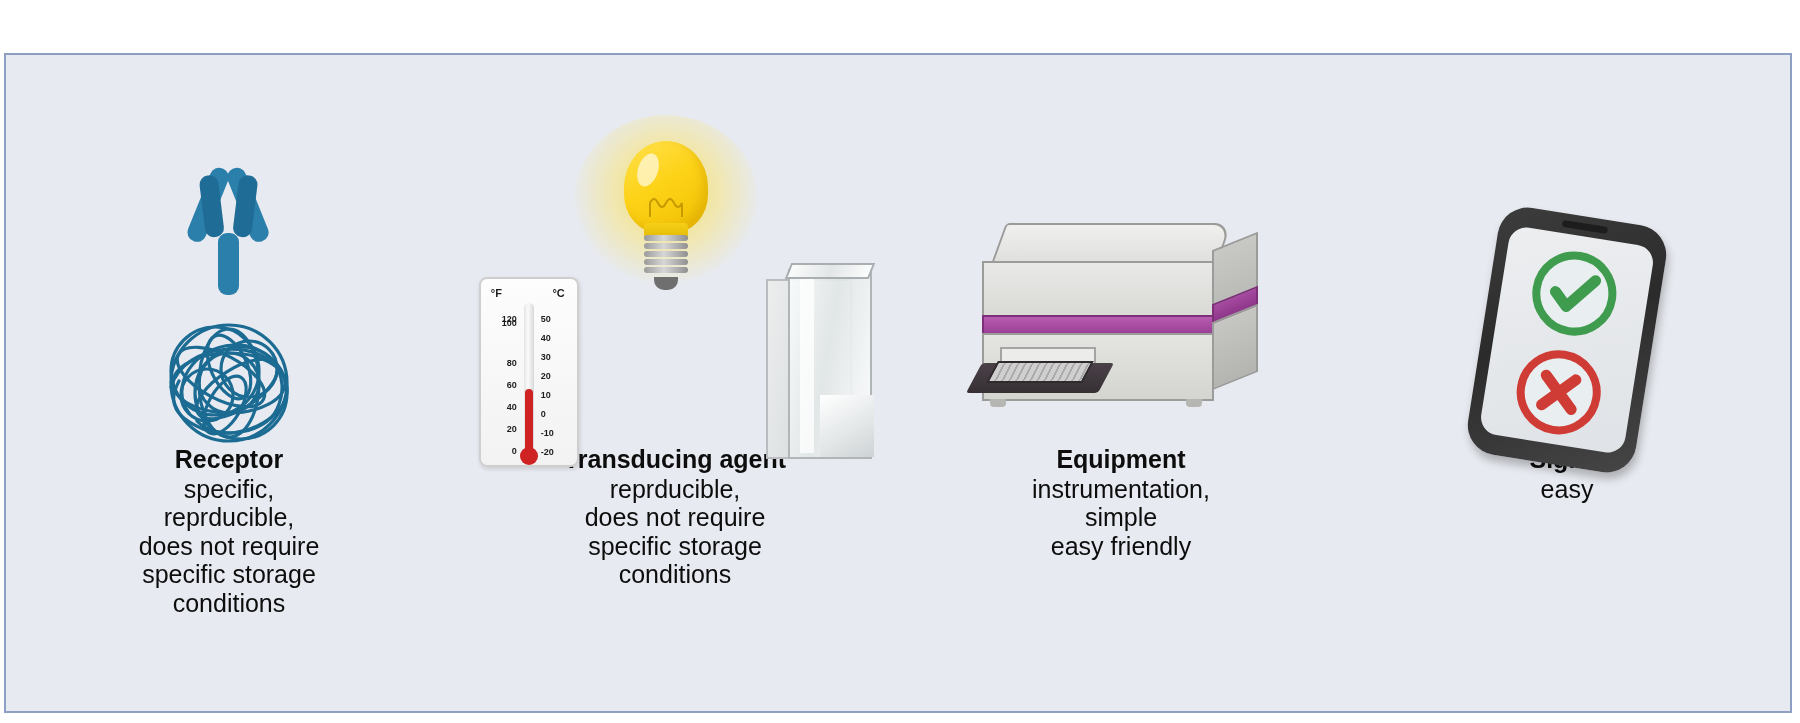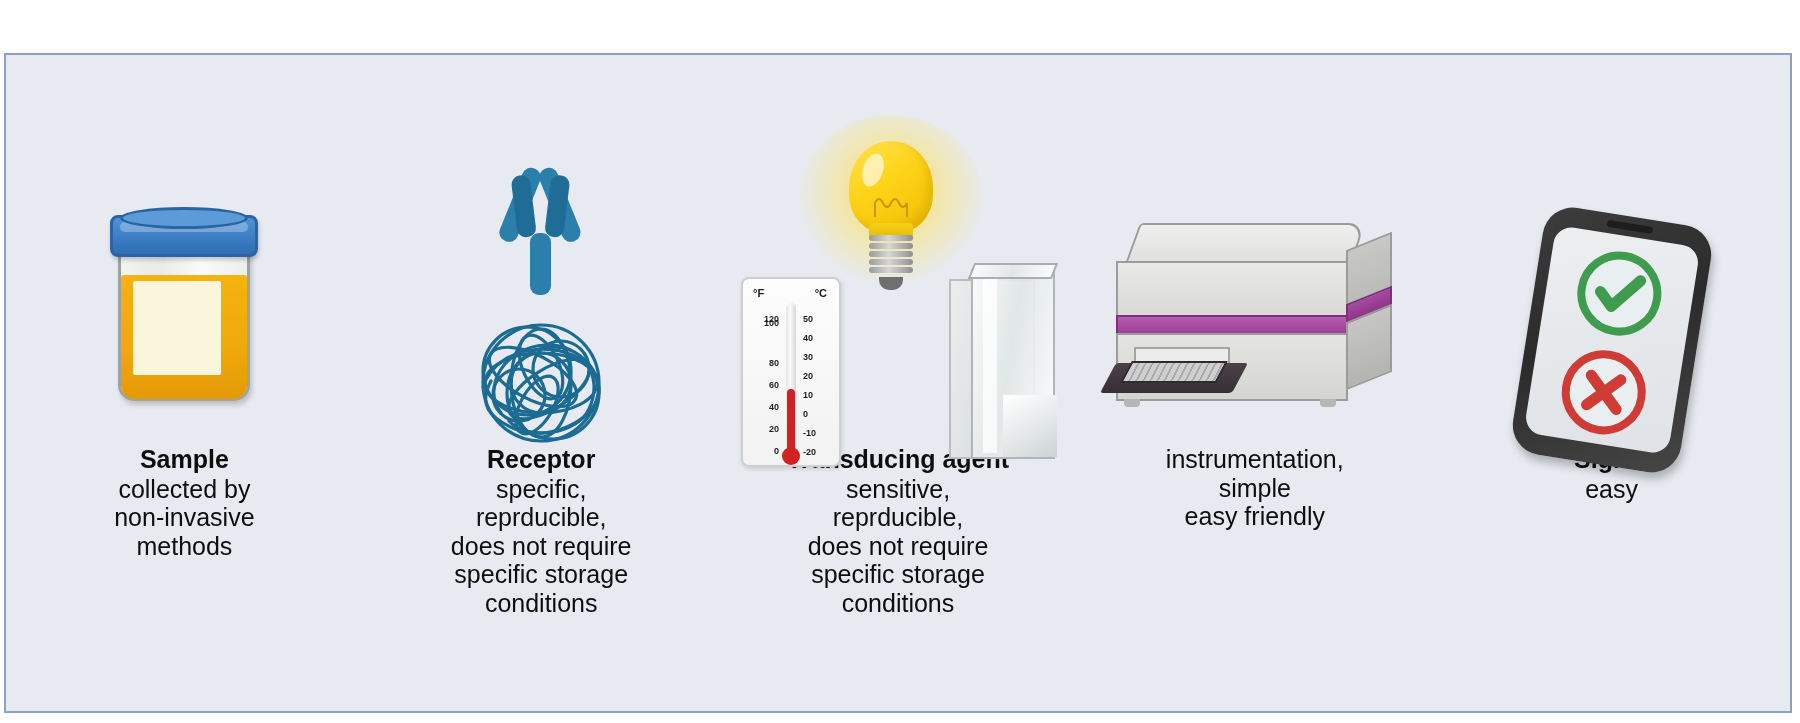--- a/index.html
+++ b/index.html
@@ -209,36 +209,20 @@
 </style>
 </head>
 <body>
 
 <div class="page">
 
 
   <div class="panel">
     <div class="cols">
 
-      <div class="col">
-        <div class="art">
-          <div class="cup-wrap">
-            <div class="cup-body"></div>
-            <div class="cup-liquid"></div>
-            <div class="cup-lid"></div>
-            <div class="cup-lid-top"></div>
-          </div>
-        </div>
-        <div class="cap">
-          <span class="hd">Sample</span>
-          <span class="ln">collected by</span>
-          <span class="ln">non-invasive</span>
-          <span class="ln">methods</span>
-        </div>
-      </div>
 
       <div class="col">
         <div class="art">
           <div class="ab">
             <i class="armL"></i>
             <i class="armR"></i>
             <i class="armL2"></i>
             <i class="armR2"></i>
             <i class="stem"></i>
           </div>
@@ -327,21 +311,20 @@
 
           <div class="cuv">
             <div class="cuv-back"></div>
             <div class="cuv-front"></div>
             <div class="cuv-lip"></div>
           </div>
         </div>
 
         <div class="cap">
           <span class="hd">Transducing agent</span>
-          <span class="ln">sensitive,</span>
           <span class="ln">reprducible,</span>
           <span class="ln">does not require</span>
           <span class="ln">specific storage</span>
           <span class="ln">conditions</span>
         </div>
       </div>
 
       <div class="col">
         <div class="art">
           <div class="eq">
@@ -353,20 +336,21 @@
             <div class="eq-body-side"></div>
             <div class="eq-body"></div>
             <div class="eq-slot"></div>
             <div class="eq-tray"></div>
             <div class="eq-plate"></div>
             <div class="eq-foot" style="left:14px"></div>
             <div class="eq-foot" style="left:210px"></div>
           </div>
         </div>
         <div class="cap">
+          <span class="hd">Equipment</span>
           <span class="ln">instrumentation,</span>
           <span class="ln">simple</span>
           <span class="ln">easy friendly</span>
         </div>
       </div>
 
       <div class="col">
         <div class="art">
           <div class="ph">
             <div class="ph-frame"></div>

